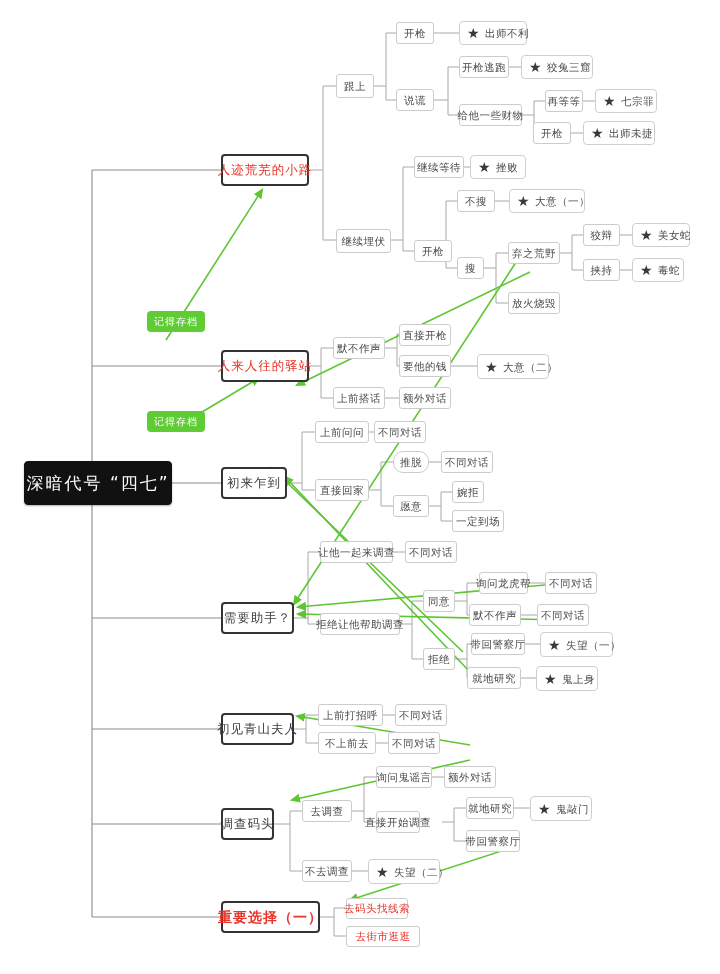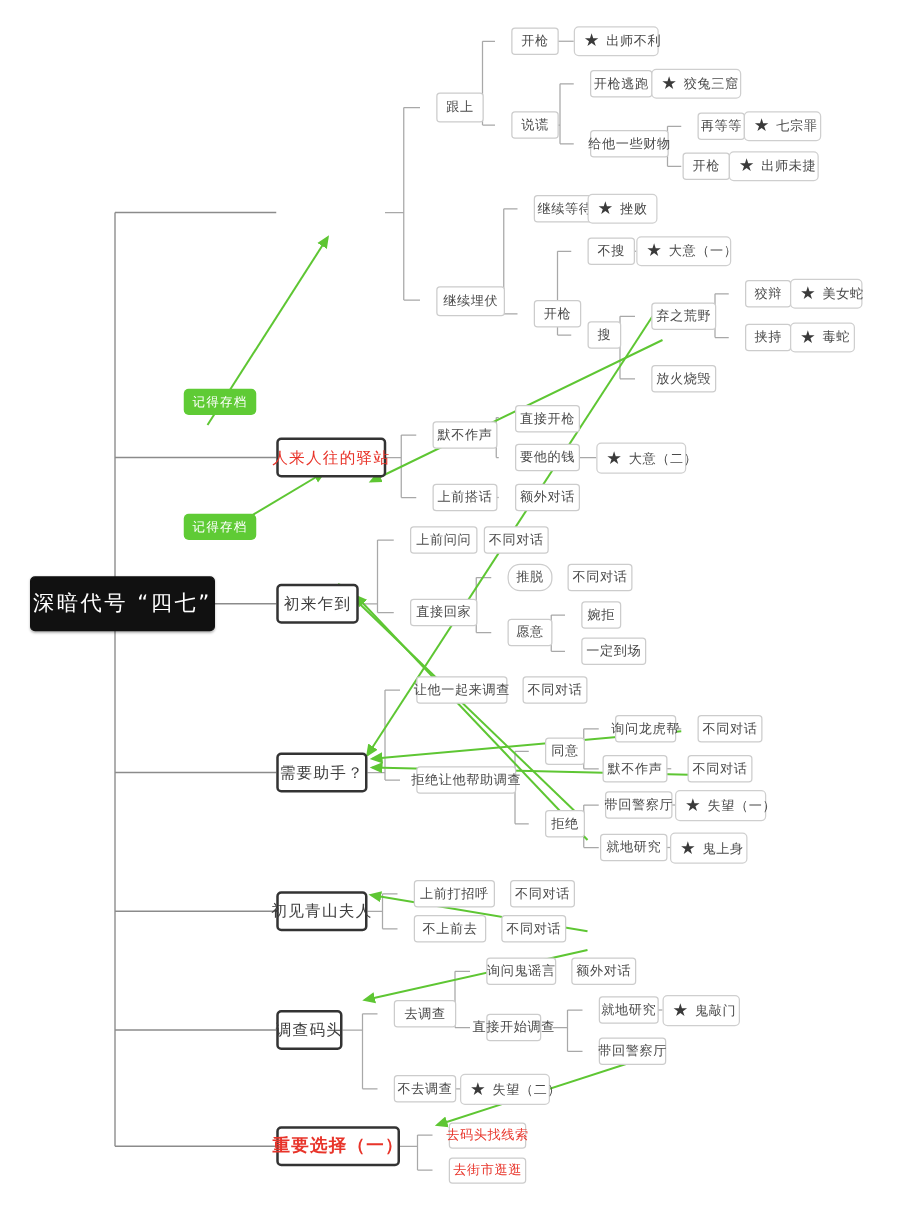--- a/index.html
+++ b/index.html
@@ -36,21 +36,21 @@
 
   
   .lvl1{
     border:2px solid #333333;border-radius:4px;
     font-size:12.5px;color:#3d3d3d;letter-spacing:1px;
   }
   .lvl1.red{color:#e8342a;}
   .lvl1.redbold{color:#e8342a;font-weight:bold;font-size:14px;}
 
   
-  .opt{font-size:10.5px;border-color:#cccccc;color:#4a4a4a;margin-left:13px;}
+  .opt{font-size:10.5px;border-color:#cccccc;color:#4a4a4a;}
   .opt.red{color:#e8342a;border-color:#cccccc;}
 
   
   .ending{
     font-size:10.5px;border:1px solid #cfcfcf;border-radius:4px;
     color:#4a4a4a;padding:0 7px;justify-content:flex-start;gap:5px;
   }
   .ending .star{font-size:14px;line-height:1;color:#3a3a3a;}
   .ending .etxt{padding-top:1px;}
 
@@ -167,20 +167,21 @@
       <path d="M560,620 L298,614"></path>
       <path d="M522,253 L294,604"></path>
       <path d="M470,745 L297,716"></path>
       <path d="M470,760 L292,800"></path>
       <path d="M520,845 L350,900"></path>
     </g>
   </svg>
 
   <div class="node root" style="left:24px;top:461px;width:148px;height:44px;">深暗代号 “四七”</div>
 
+  <div class="node lvl1 red" style="left:221px;top:154px;width:88px;height:32px;">人迹荒芜的小路</div>
 
   <div class="node opt" style="left:336px;top:74px;width:38px;height:24px;">跟上</div>
   <div class="node opt" style="left:396px;top:22px;width:38px;height:22px;">开枪</div>
   <div class="node ending" style="left:459px;top:21px;width:68px;height:24px;">
     <span class="star">★</span>
     <span class="etxt">出师不利</span>
   </div>
 
   <div class="node opt" style="left:396px;top:89px;width:38px;height:22px;">说谎</div>
   <div class="node opt" style="left:459px;top:56px;width:50px;height:22px;">开枪逃跑</div>
@@ -289,18 +290,18 @@
   </div>
   <div class="node opt" style="left:466px;top:830px;width:54px;height:22px;">带回警察厅</div>
   <div class="node opt" style="left:302px;top:860px;width:50px;height:22px;">不去调查</div>
   <div class="node ending" style="left:368px;top:859px;width:72px;height:25px;">
     <span class="star">★</span>
     <span class="etxt">失望（二）</span>
   </div>
 
   <div class="node lvl1 redbold" style="left:221px;top:901px;width:99px;height:32px;text-align:center;">重要选择（一）</div>
   <div class="node opt red" style="left:346px;top:898px;width:62px;height:21px;">去码头找线索</div>
-  <div class="node opt red" style="left:346px;top:926px;width:62px;height:21px;text-align:right;">去街市逛逛</div>
+  <div class="node opt red" style="left:346px;top:926px;width:74px;height:21px;text-align:right;">去街市逛逛</div>
 
   <div class="badge" style="left:147px;top:311px;width:58px;height:21px;">记得存档</div>
   <div class="badge" style="left:147px;top:411px;width:58px;height:21px;">记得存档</div>
 
 </div>
 
 </body></html>

